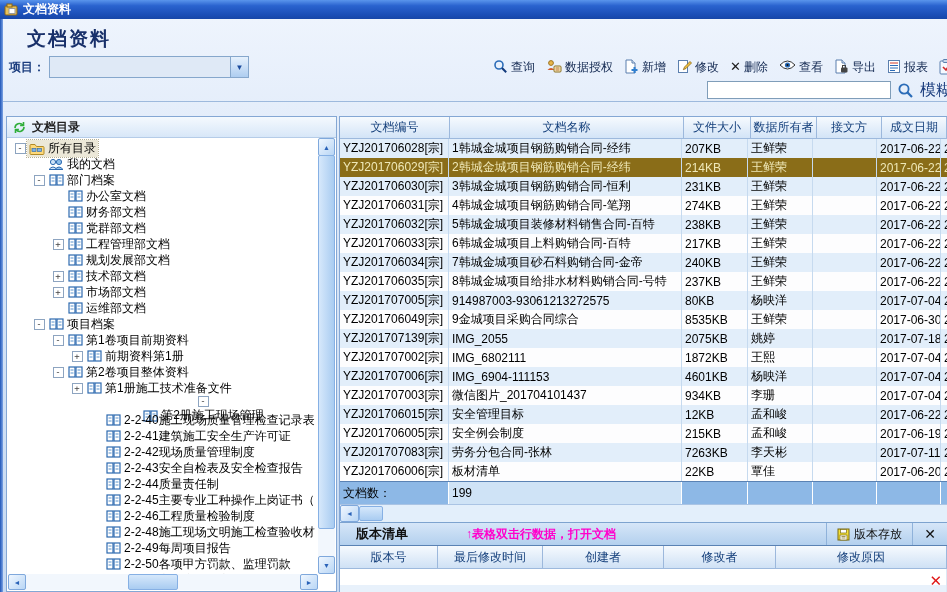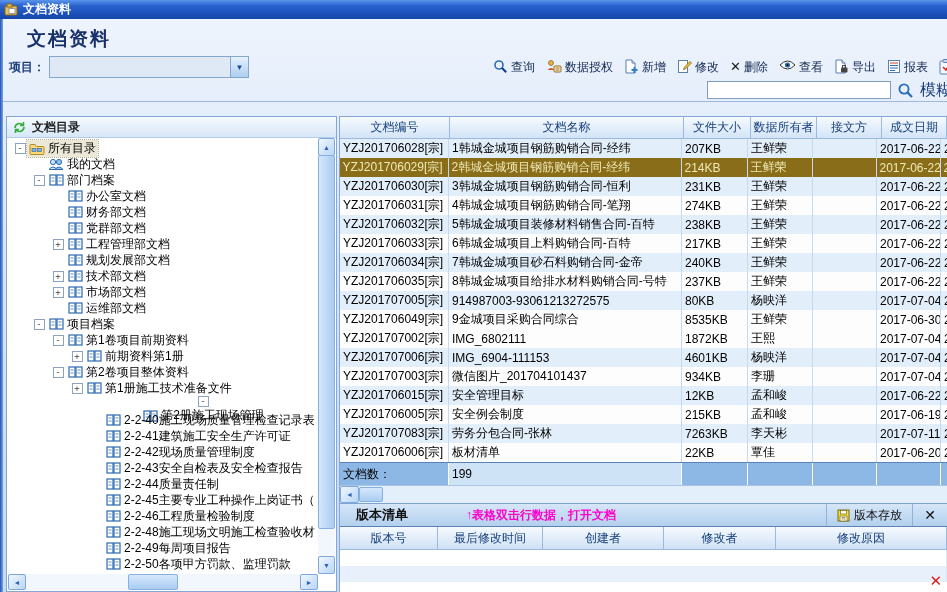--- a/index.html
+++ b/index.html
@@ -81,21 +81,21 @@
     border-top:1px solid #84a7d4;border-left:1px solid #84a7d4;}
   .thead{height:21px;flex:none;display:flex;border-bottom:1px solid #9db9dd;
     background:linear-gradient(180deg,#f6fafe,#d3e4f7);}
   .th{display:flex;align-items:center;justify-content:center;color:#15407c;
     border-right:1px solid #9cb8dc;overflow:hidden;white-space:nowrap;cursor:pointer;}
   .c0{width:109px;flex:none;}.c1{width:233px;flex:none;}.c2{width:66px;flex:none;}
   .c3{width:65px;flex:none;}.c4{width:64px;flex:none;}.c5{width:64px;flex:none;}.c6{flex:1;min-width:0;}
   .tr{height:19px;display:flex;align-items:center;cursor:pointer;}
   .tr.odd{background:#e2eefa;}
   .tr.even{background:#fdfdfe;}
-  .tr.sel{background:#8a6d18;color:#efe8b8;justify-content:center;}
+  .tr.sel{background:#8a6d18;color:#efe8b8;}
   .td{padding:0 3px;border-right:1px solid #c6daef;overflow:hidden;white-space:nowrap;height:100%;
     display:flex;align-items:center;box-sizing:border-box;}
   .tfoot{height:22px;flex:none;display:flex;background:#8db8e6;border-top:1px solid #5a82b4;}
   .tfoot .td{border-right:1px solid #fff;}
   .tfoot .c1{background:#cfe3f6;}
   .main-hscroll{height:17px;flex:none;position:relative;background:#e3effb;border-top:1px solid #aac4e4;}
   .main-hscroll .lt{left:0;top:0;bottom:0;width:17px;}
   .main-hscroll .lt::before{content:"◄";}
   .main-hscroll .sb-thumb{top:1px;bottom:1px;left:19px;width:22px;}
   
@@ -846,20 +846,29 @@
           </div>
           <div class="tr even">
             <span class="td c0">YZJ201706049[宗]</span>
             <span class="td c1">9金城项目采购合同综合</span>
             <span class="td c2">8535KB</span>
             <span class="td c3">王鲜荣</span>
             <span class="td c4"></span>
             <span class="td c5">2017-06-30</span>
             <span class="td c6">20</span>
           </div>
+          <div class="tr odd">
+            <span class="td c0">YZJ201707139[宗]</span>
+            <span class="td c1">IMG_2055</span>
+            <span class="td c2">2075KB</span>
+            <span class="td c3">姚婷</span>
+            <span class="td c4"></span>
+            <span class="td c5">2017-07-18</span>
+            <span class="td c6">20</span>
+          </div>
           <div class="tr even">
             <span class="td c0">YZJ201707002[宗]</span>
             <span class="td c1">IMG_6802111</span>
             <span class="td c2">1872KB</span>
             <span class="td c3">王熙</span>
             <span class="td c4"></span>
             <span class="td c5">2017-07-04</span>
             <span class="td c6">20</span>
           </div>
           <div class="tr odd">

